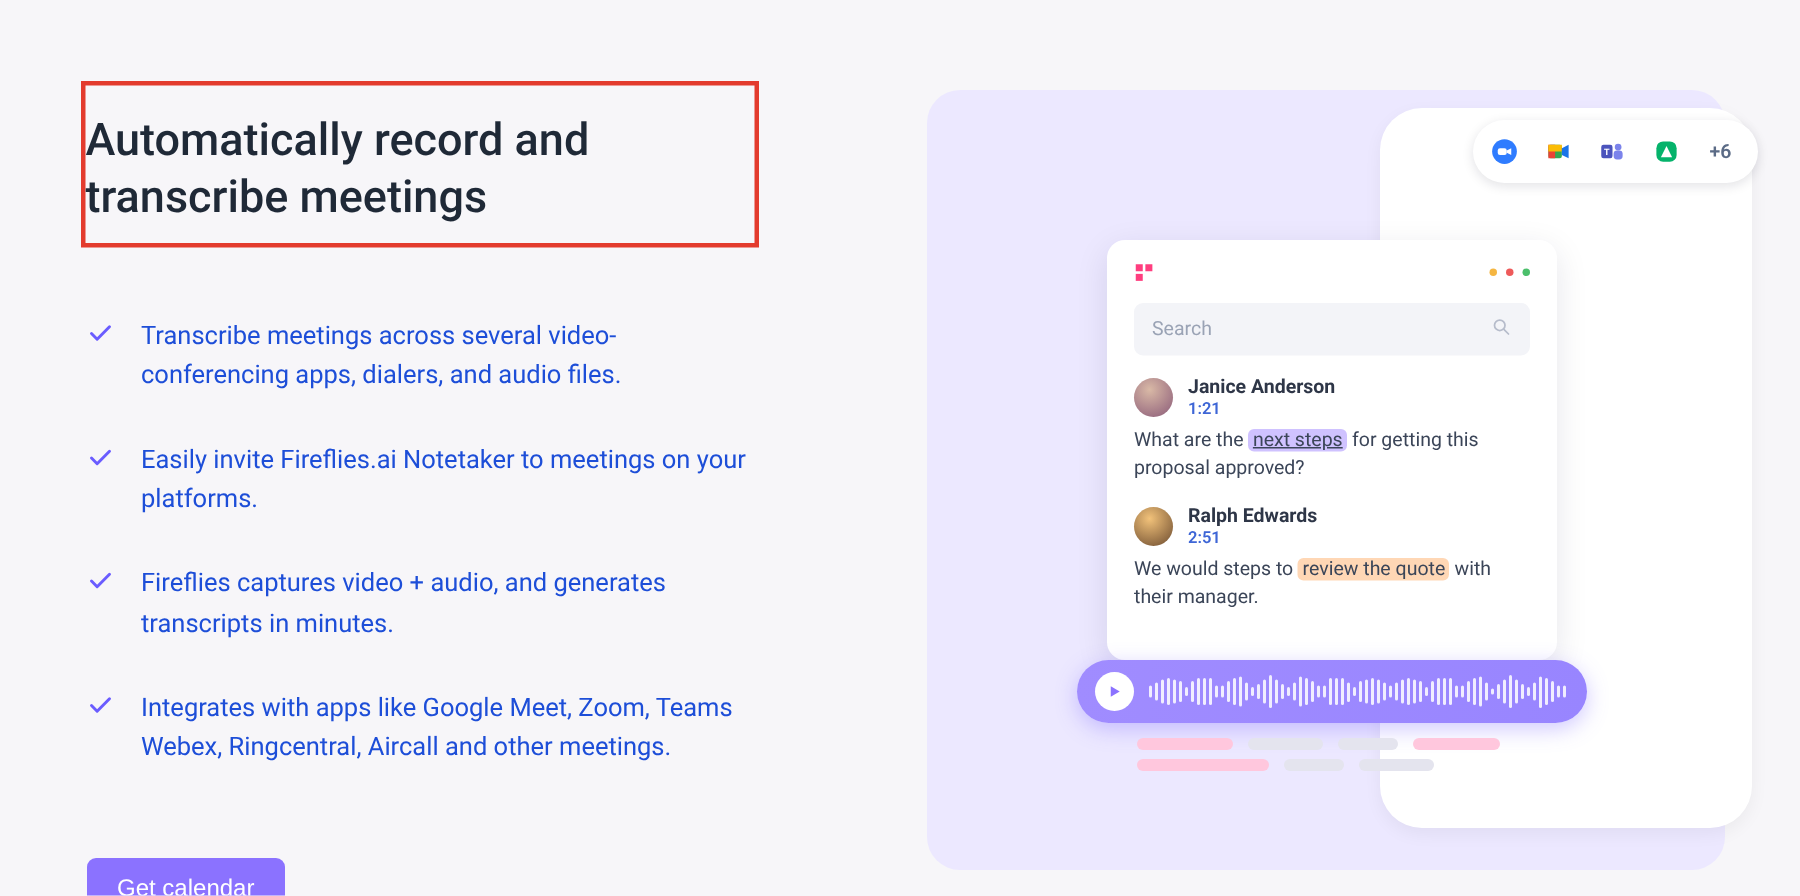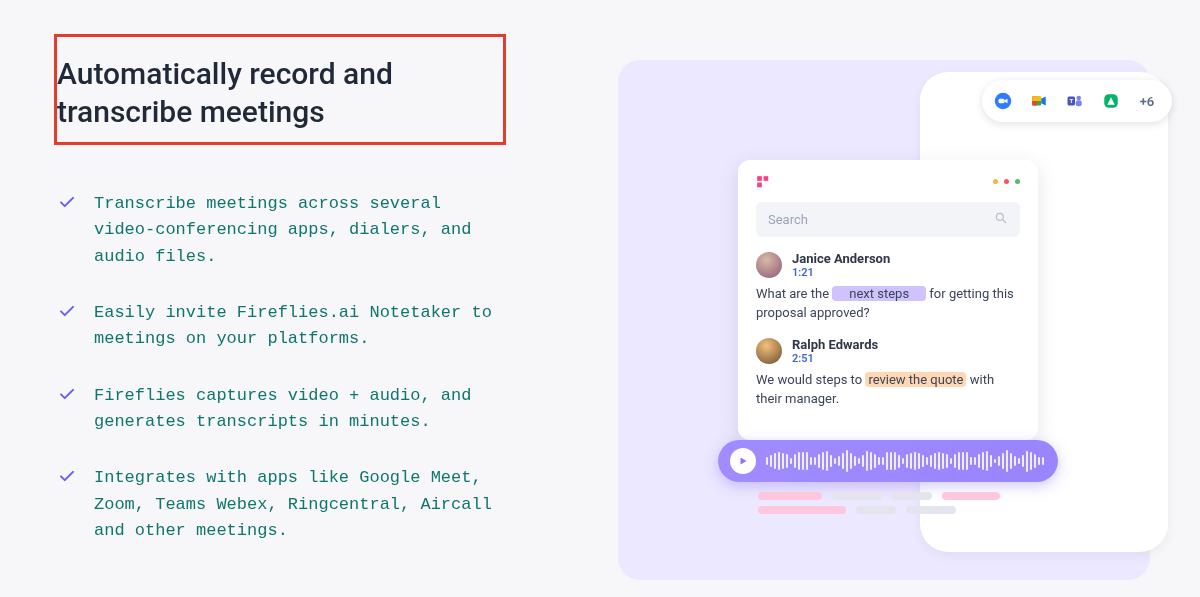--- a/index.html
+++ b/index.html
@@ -18,33 +18,33 @@
     --g:#e4e4ee;
   }
   *{box-sizing:border-box}
   body{
     margin:0; padding:0; width:1200px; height:597px;
     font-family:-apple-system,BlinkMacSystemFont,"Segoe UI",Roboto,Helvetica,Arial,sans-serif;
     background:var(--bg); color:var(--txt);
     overflow:hidden;
   }
   .page{display:flex; width:100%; height:100%;}
-  .left{flex:0 0 540px; padding:34px 34px 28px 58px;}
+  .left{flex:0 0 540px; padding:34px 34px 28px 58px;margin-top:20px;}
   .right{flex:1 1 auto; position:relative; padding:60px 50px 0 0;}
   h1{
     margin:0; font-weight:500; font-size:30px; line-height:1.25;
     padding:10px 10px 6px 0; position:relative;
   }
   .hbox{
     border:3px solid #e33b2e; display:inline-block; padding:8px 18px 6px 0; margin-left:-4px;
   }
   .features{list-style:none; padding:0; margin:46px 0 60px 0;}
   .features li{display:flex; align-items:flex-start; margin:0 0 30px 0;}
   .features .chk{flex:0 0 24px; margin-right:12px; color:var(--check); margin-top:2px;}
-  .features .tx{color:#0f766e; font-size:17px; line-height:1.55;font-family:Liberation Mono, monospace;}
+  .features .tx{color:#1d4ed8; font-size:17px; line-height:1.55;}
   .cta{
     display:inline-block; background:var(--accent2); color:#fff;
     font-size:16px; padding:12px 20px; border-radius:6px; border:none; cursor:pointer;
   }
 
   .stage{
     position:relative; width:532px; height:520px; margin-left:auto;
     background:var(--panel); border-radius:22px;
   }
   .device{
@@ -69,21 +69,21 @@
   .dots span{width:5px; height:5px; border-radius:50%;}
   .search{display:flex; align-items:center; justify-content:space-between; background:#f3f4f8; border-radius:6px; padding:8px 12px; margin:6px 0 14px 0;}
   .search .ph{color:#9aa3b5; font-size:13px;}
   .search .sicon{color:#b6bccb;}
   .msg{margin-bottom:14px;}
   .who{display:flex; align-items:center; gap:10px; margin-bottom:6px;}
   .av{width:26px; height:26px; border-radius:50%;}
   .nm{font-weight:700; font-size:13px; color:#2e3647;}
   .ts{color:var(--ts); font-size:11px; font-weight:600;}
   .body{font-size:13px; color:#3b4558; line-height:1.45;}
-  .hl{background:var(--hl1); border-radius:4px; padding:0 17px;}
+  .hl{background:var(--hl1); border-radius:4px; padding:0 3px;text-decoration:underline;}
   .hl2{background:var(--hl2); border-radius:4px; padding:0 3px;}
   .wave{
     position:absolute; left:100px; top:380px; width:340px; height:42px;
     background:linear-gradient(90deg,#a08cff,#9885ff);
     border-radius:22px; display:flex; align-items:center; padding:0 12px;
     box-shadow:0 4px 14px rgba(120,100,255,.35);
   }
   .play{width:26px; height:26px; border-radius:50%; background:#fff; display:flex; align-items:center; justify-content:center; margin-right:10px;}
   .bars{flex:1; display:flex; align-items:center; gap:2px; height:20px;}
   .bars span{display:block; width:2px; background:rgba(255,255,255,.85); border-radius:2px;}

